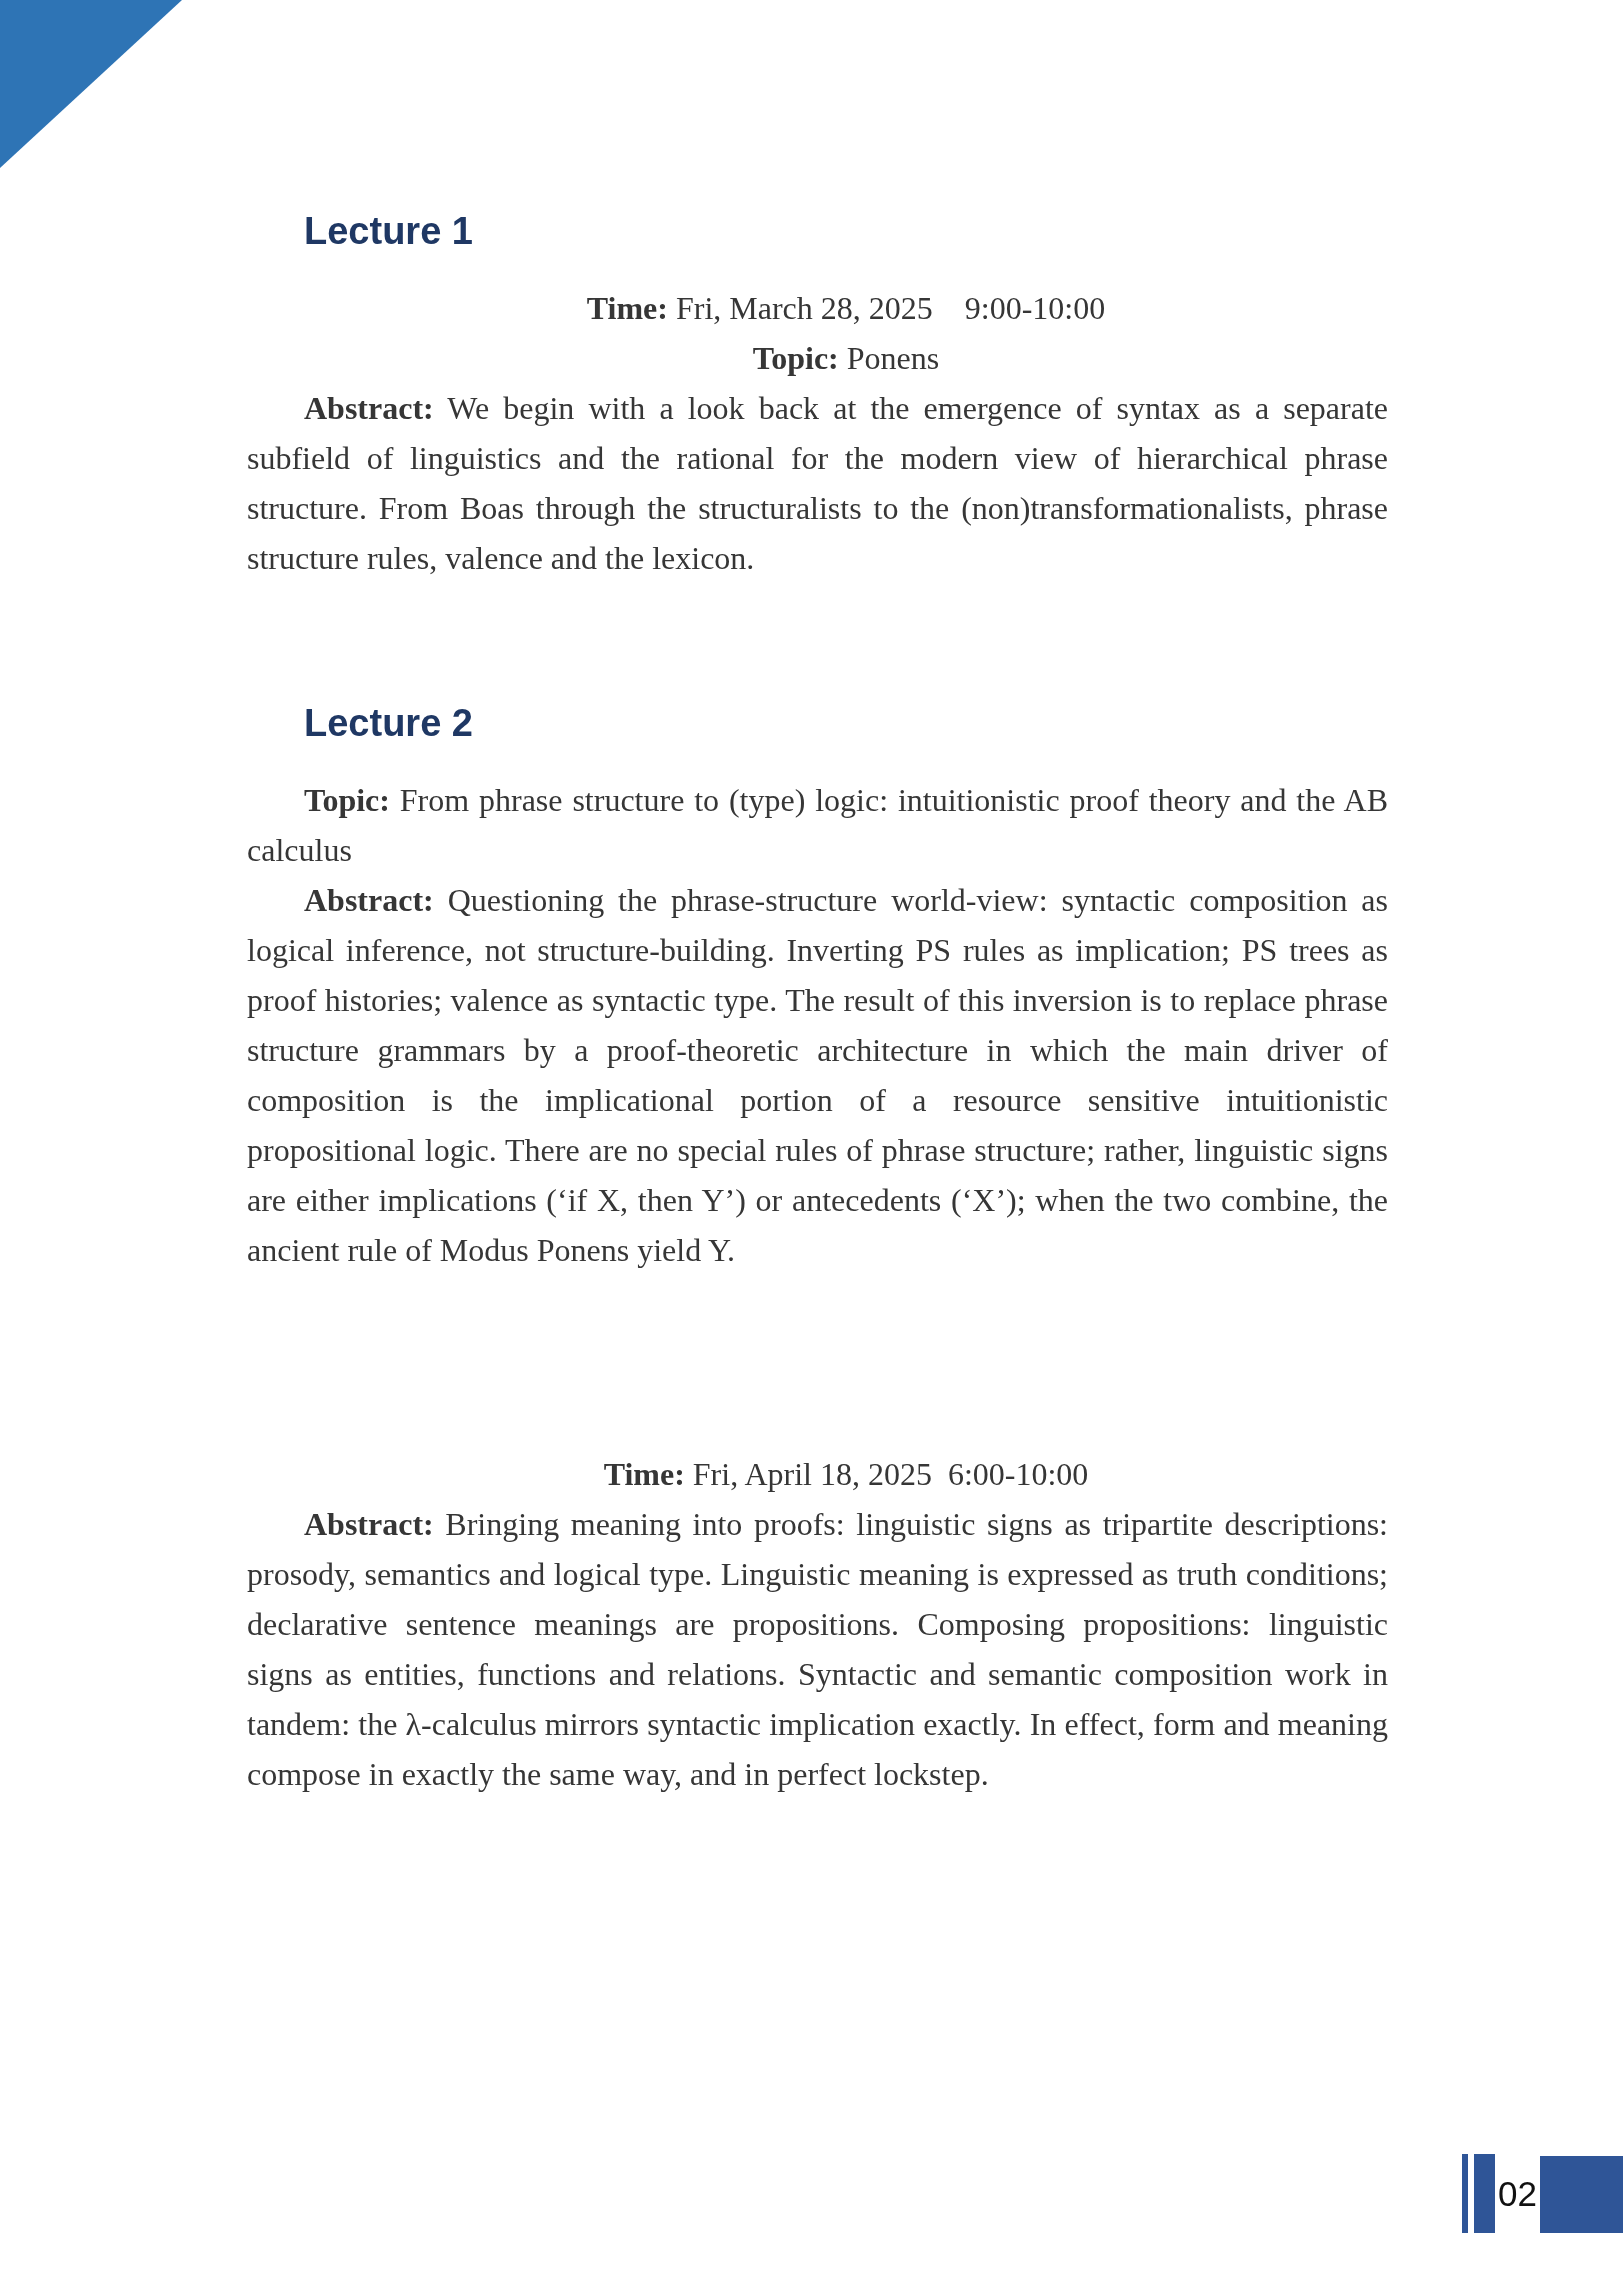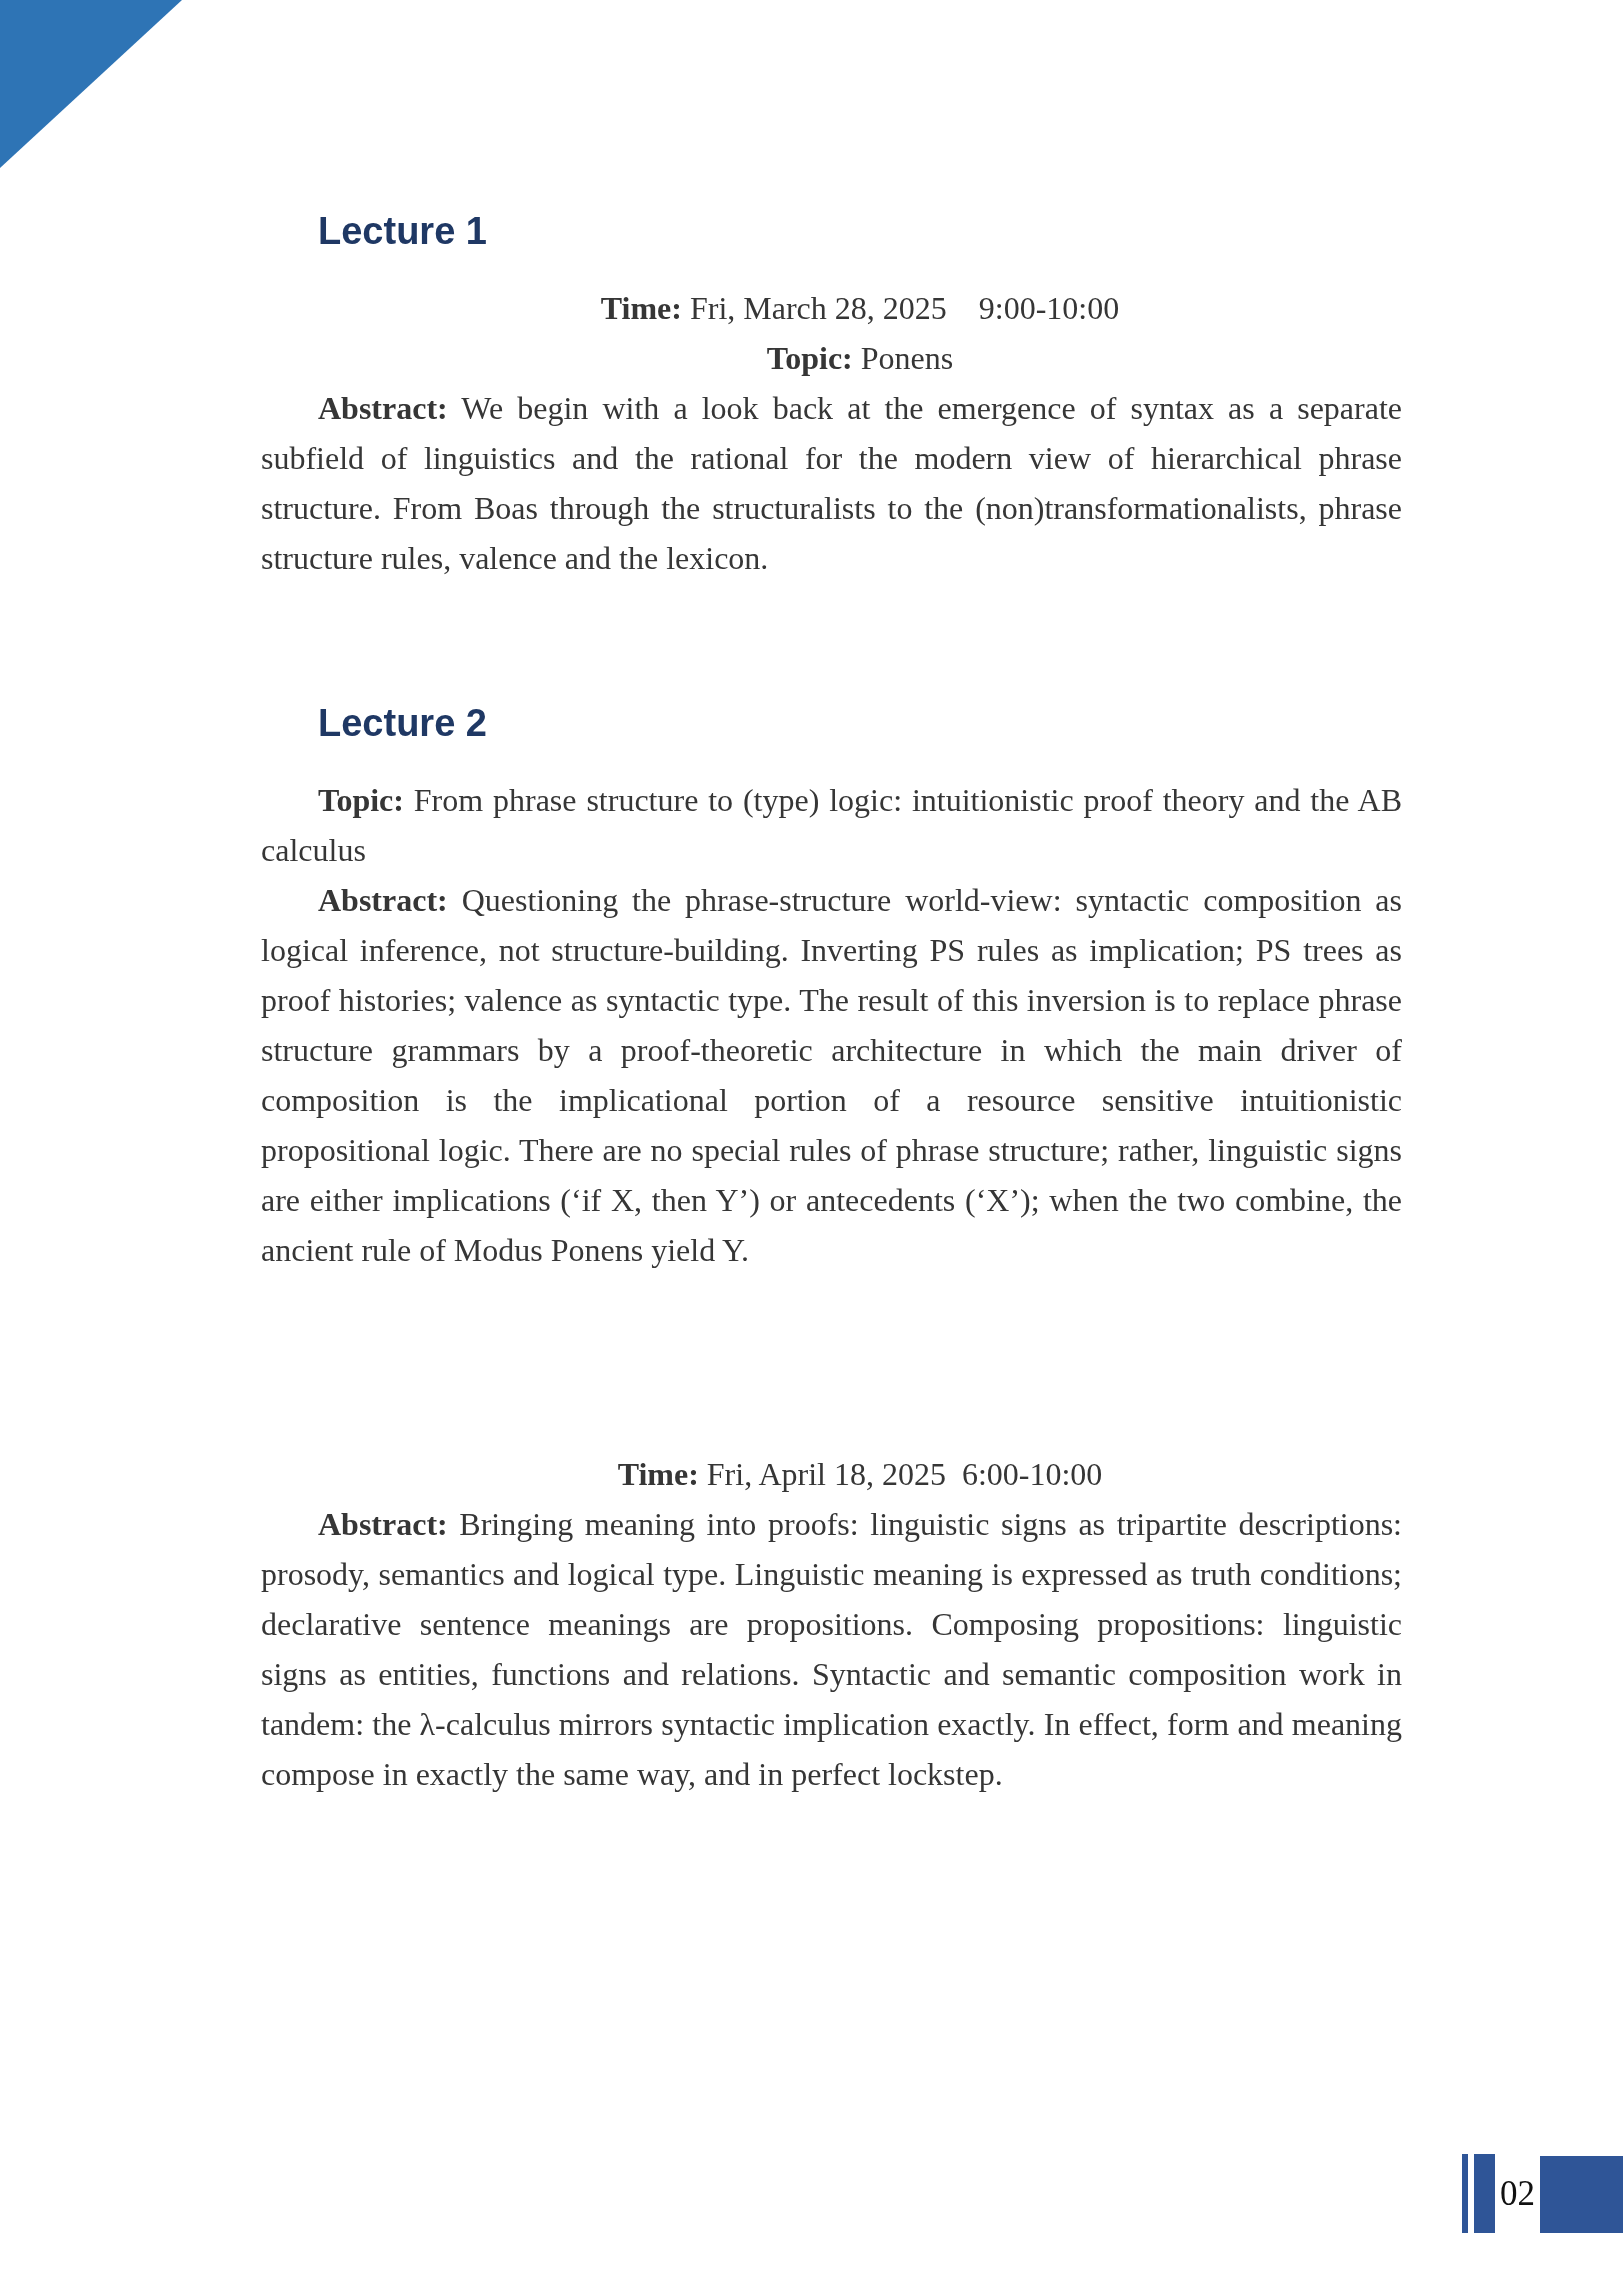--- a/index.html
+++ b/index.html
@@ -16,21 +16,21 @@
   .corner-triangle {
     position: absolute;
     left: 0; top: 0;
     width: 182px; height: 168px;
     clip-path: polygon(0 0, 100% 0, 0 100%);
   }
 
   
   .content {
     position: absolute;
-    left: 261px;
+    left: 247px;
     width: 1141px;
   }
   .sec-1 { top: 208px; }
   .sec-2 { top: 700px; }
   .sec-3 { top: 1449px; }
 
   .lecture-title {
     font-family: "Liberation Sans", sans-serif;
     font-weight: bold;
     font-size: 38px;
@@ -59,21 +59,21 @@
   .footer-bar-wide {
     position: absolute;
     left: 1474px; top: 2154px;
     width: 21.4px; height: 79px;
   }
   .page-number {
     position: absolute;
     left: 1495px; top: 2154px;
     width: 45px; height: 79px;
     display: flex; align-items: center; justify-content: center;
-    font-family: Liberation Serif, serif;
+    font-family: Liberation Sans, sans-serif;
     font-size: 35px;
     color: #111111;
   }
   .footer-rect {
     position: absolute;
     left: 1540px; top: 2156px;
     width: 83px; height: 77px;
   }
 </style>
 </head>

